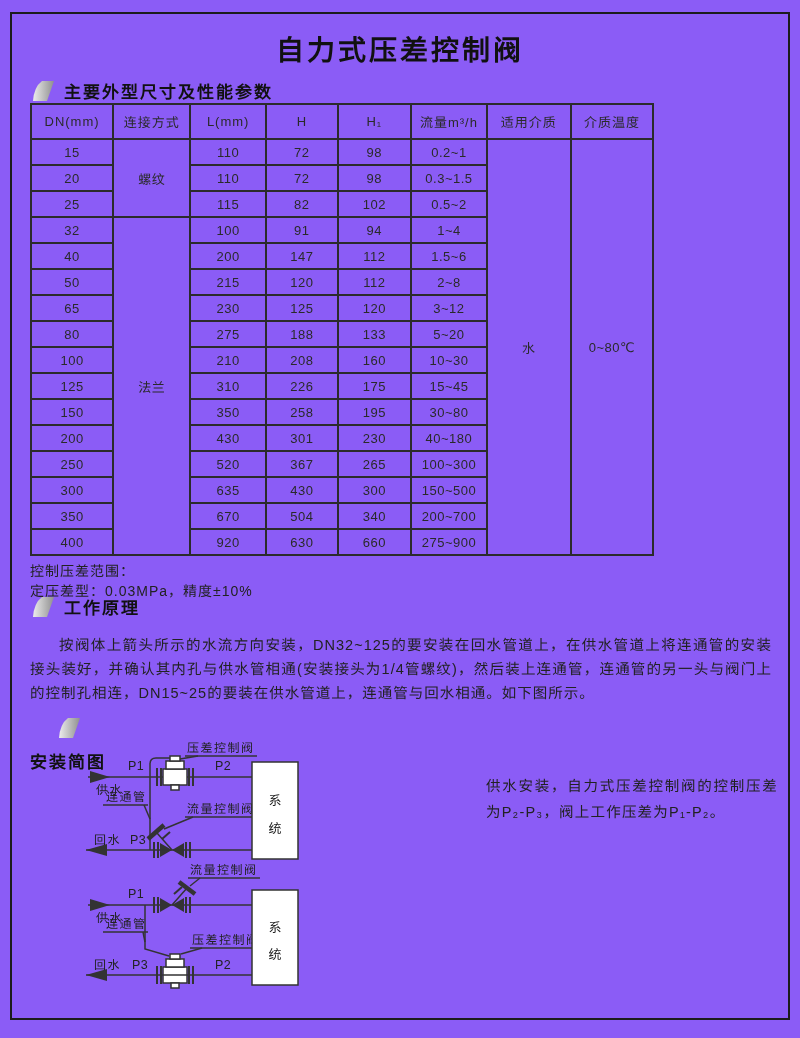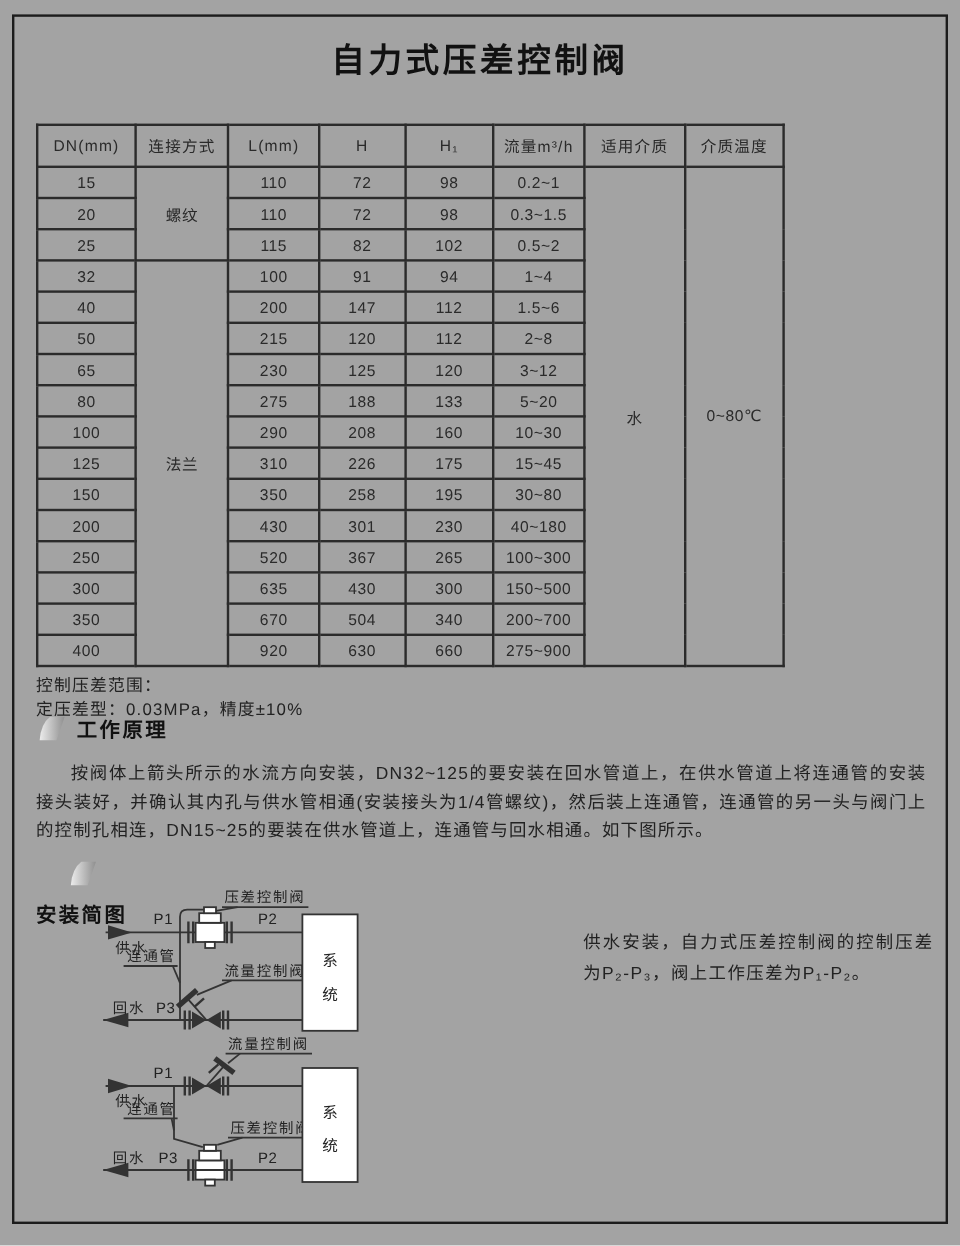--- a/index.html
+++ b/index.html
@@ -1,18 +1,18 @@
 <!DOCTYPE html>
 <html lang="zh-CN"><head>
 <meta charset="utf-8">
 <style>
   * { margin:0; padding:0; box-sizing:border-box; }
   html,body { background:#ffffff; }
   body { font-family:"Liberation Sans","DejaVu Sans",sans-serif; color:#1c1c1c; }
-  .page { position:relative; width:800px; height:1038px; background:#a3a3a3; overflow:hidden; }
+  .page { position:relative; width:800px; height:1038px; background:#8b5cf6; overflow:hidden; }
   .frame { position:absolute; left:10px; top:12px; width:780px; height:1008px; border:2px solid #1c1c1c; }
 
   .title { position:absolute; left:0; top:28px; width:100%; text-align:center;
            font-size:28px; font-weight:bold; letter-spacing:3px; color:#111; }
 
   .section-header { position:absolute; display:flex; align-items:center; gap:10px; }
   .section-header .wedge { width:24px; height:20px; flex:0 0 auto; }
   .section-header .label { font-size:17px; font-weight:bold; letter-spacing:2px; color:#111; }
 
   .sh1 { left:30px; top:78px; }
@@ -56,20 +56,32 @@
                  letter-spacing:1px; color:#222; }
 </style>
 </head>
 <body>
 
 <div class="page">
   <div class="frame"></div>
 
   <div class="title">自力式压差控制阀</div>
 
+  <div class="section-header sh1">
+    <svg class="wedge" viewBox="0 0 24 20">
+      <defs>
+          <linearGradient id="wg1" x1="0" y1="0" x2="1" y2="0">
+        <stop offset="0" stop-color="#ececec"></stop>
+            <stop offset="1" stop-color="#8f8f8f"></stop>
+      </linearGradient>
+        </defs>
+      <path d="M3,20 Q4,6 12,0 L24,0 L17,20 Z" fill="url(#wg1)"></path>
+    </svg>
+    <span class="label">主要外型尺寸及性能参数</span>
+  </div>
 
   <table class="params">
     <colgroup>
       <col style="width:13.2%">
         <col style="width:12.4%">
         <col style="width:12.2%">
       <col style="width:11.5%">
         <col style="width:11.8%">
         <col style="width:12.2%">
       <col style="width:13.5%">
@@ -143,21 +155,21 @@
         </tr>
         <tr>
           <td>80</td>
           <td>275</td>
           <td>188</td>
           <td>133</td>
           <td>5~20</td>
         </tr>
         <tr>
           <td>100</td>
-          <td>290</td>
+          <td>210</td>
           <td>208</td>
           <td>160</td>
           <td>10~30</td>
         </tr>
         <tr>
           <td>125</td>
           <td>310</td>
           <td>226</td>
           <td>175</td>
           <td>15~45</td>

